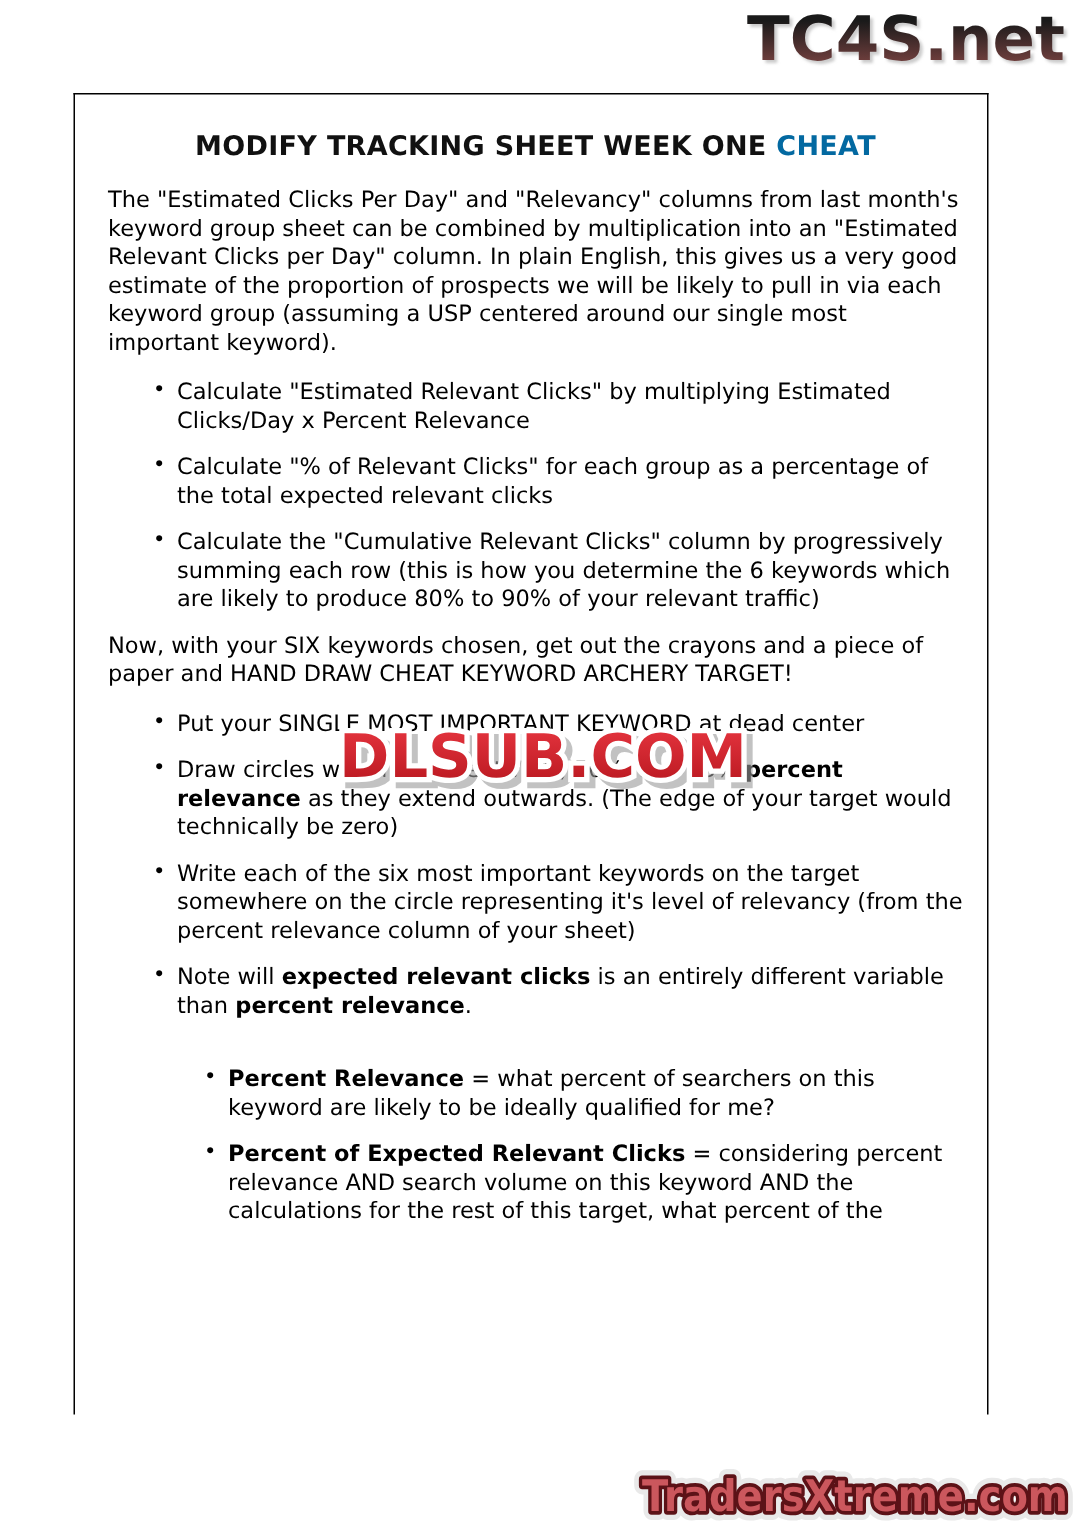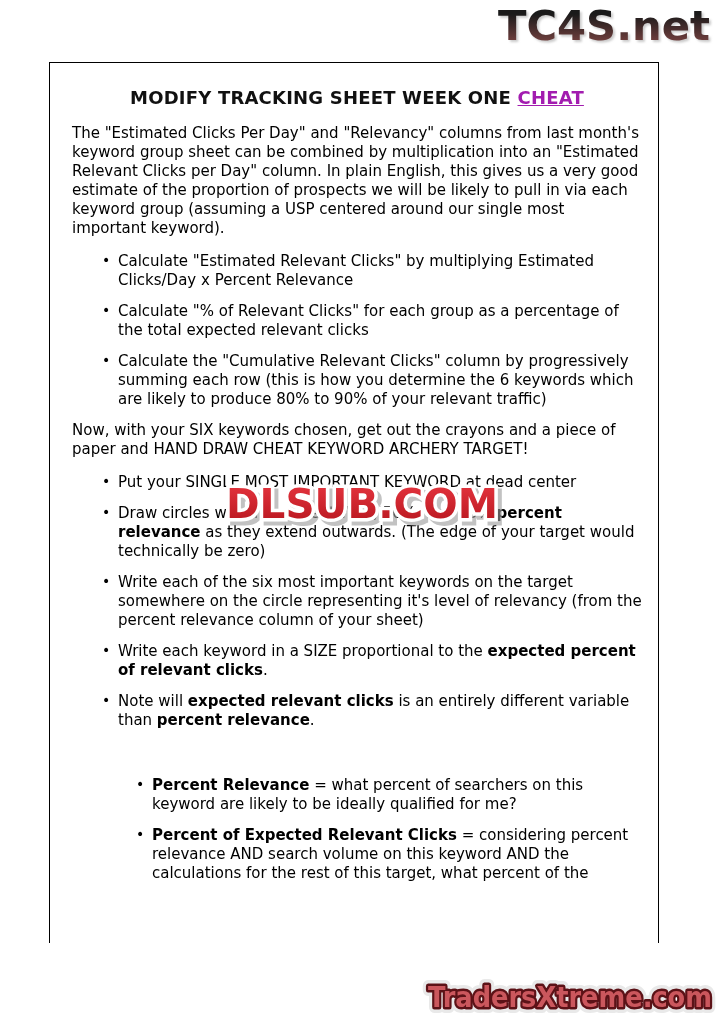--- a/index.html
+++ b/index.html
@@ -25,31 +25,31 @@
     overflow:hidden;
   }
   .doc-title{
     text-align:center;
     font-size:18px;
     font-weight:bold;
     color:#111;
     letter-spacing:0.2px;
     margin:0 0 16px 0;
   }
-  .doc-title .hl{color:#a21caf;text-decoration:underline;}
+  .doc-title .hl{color:#0369a1;}
   .doc-body{font-size:15px;line-height:19px;color:#000;}
   .doc-body p{margin:0 0 12px 0;}
   ul.blist{list-style:none;margin:14px 0 12px 0;padding:0 0 0 24px;}
   ul.blist li{position:relative;padding-left:22px;margin:0 0 12px 0;}
   ul.blist li::before{
     content:"\2022";
     position:absolute;left:6px;top:-1px;
     font-size:14px;color:#000;
   }
-  ul.sublist{margin-top:46px;padding-left:58px;}
+  ul.sublist{margin-top:30px;padding-left:58px;}
   b{font-weight:bold;}
   
   .watermark{position:absolute;left:210px;top:476px;pointer-events:none;}
   
   .footer-logo{position:absolute;right:2px;bottom:4px;}
 </style>
 </head>
 <body>
 
 <div class="page">
@@ -77,21 +77,20 @@
         <li><span>Calculate "% of Relevant Clicks" for each group as a percentage of the total expected relevant clicks</span></li>
         <li><span>Calculate the "Cumulative Relevant Clicks" column by progressively summing each row (this is how you determine the 6 keywords which are likely to produce 80% to 90% of your relevant traffic)</span></li>
       </ul>
 
       <p>Now, with your SIX keywords chosen, get out the crayons and a piece of paper and HAND DRAW CHEAT KEYWORD ARCHERY TARGET!</p>
 
       <ul class="blist">
         <li><span>Put your SINGLE MOST IMPORTANT KEYWORD at dead center</span></li>
         <li><span>Draw circles which represent 75%, 50%, and 25% </span><b>percent relevance</b><span> as they extend outwards.  (The edge of your target would technically be zero)</span></li>
         <li><span>Write each of the six most important keywords on the target somewhere on the circle representing it's level of relevancy (from the percent relevance column of your sheet)</span></li>
-        <li><span>Write each keyword in a SIZE proportional to the </span><b>expected percent of relevant clicks</b><span>.</span></li>
         <li><span>Note will </span><b>expected relevant clicks</b><span> is an entirely different variable than </span><b>percent relevance</b><span>.</span></li>
       </ul>
 
       <ul class="blist sublist">
         <li><b>Percent Relevance</b><span> = what percent of searchers on this keyword are likely to be ideally qualified for me?</span></li>
         <li><b>Percent of Expected Relevant Clicks</b><span> = considering percent relevance AND search volume on this keyword AND the calculations for the rest of this target, what percent of the</span></li>
       </ul>
     </div>
   </div>
 

